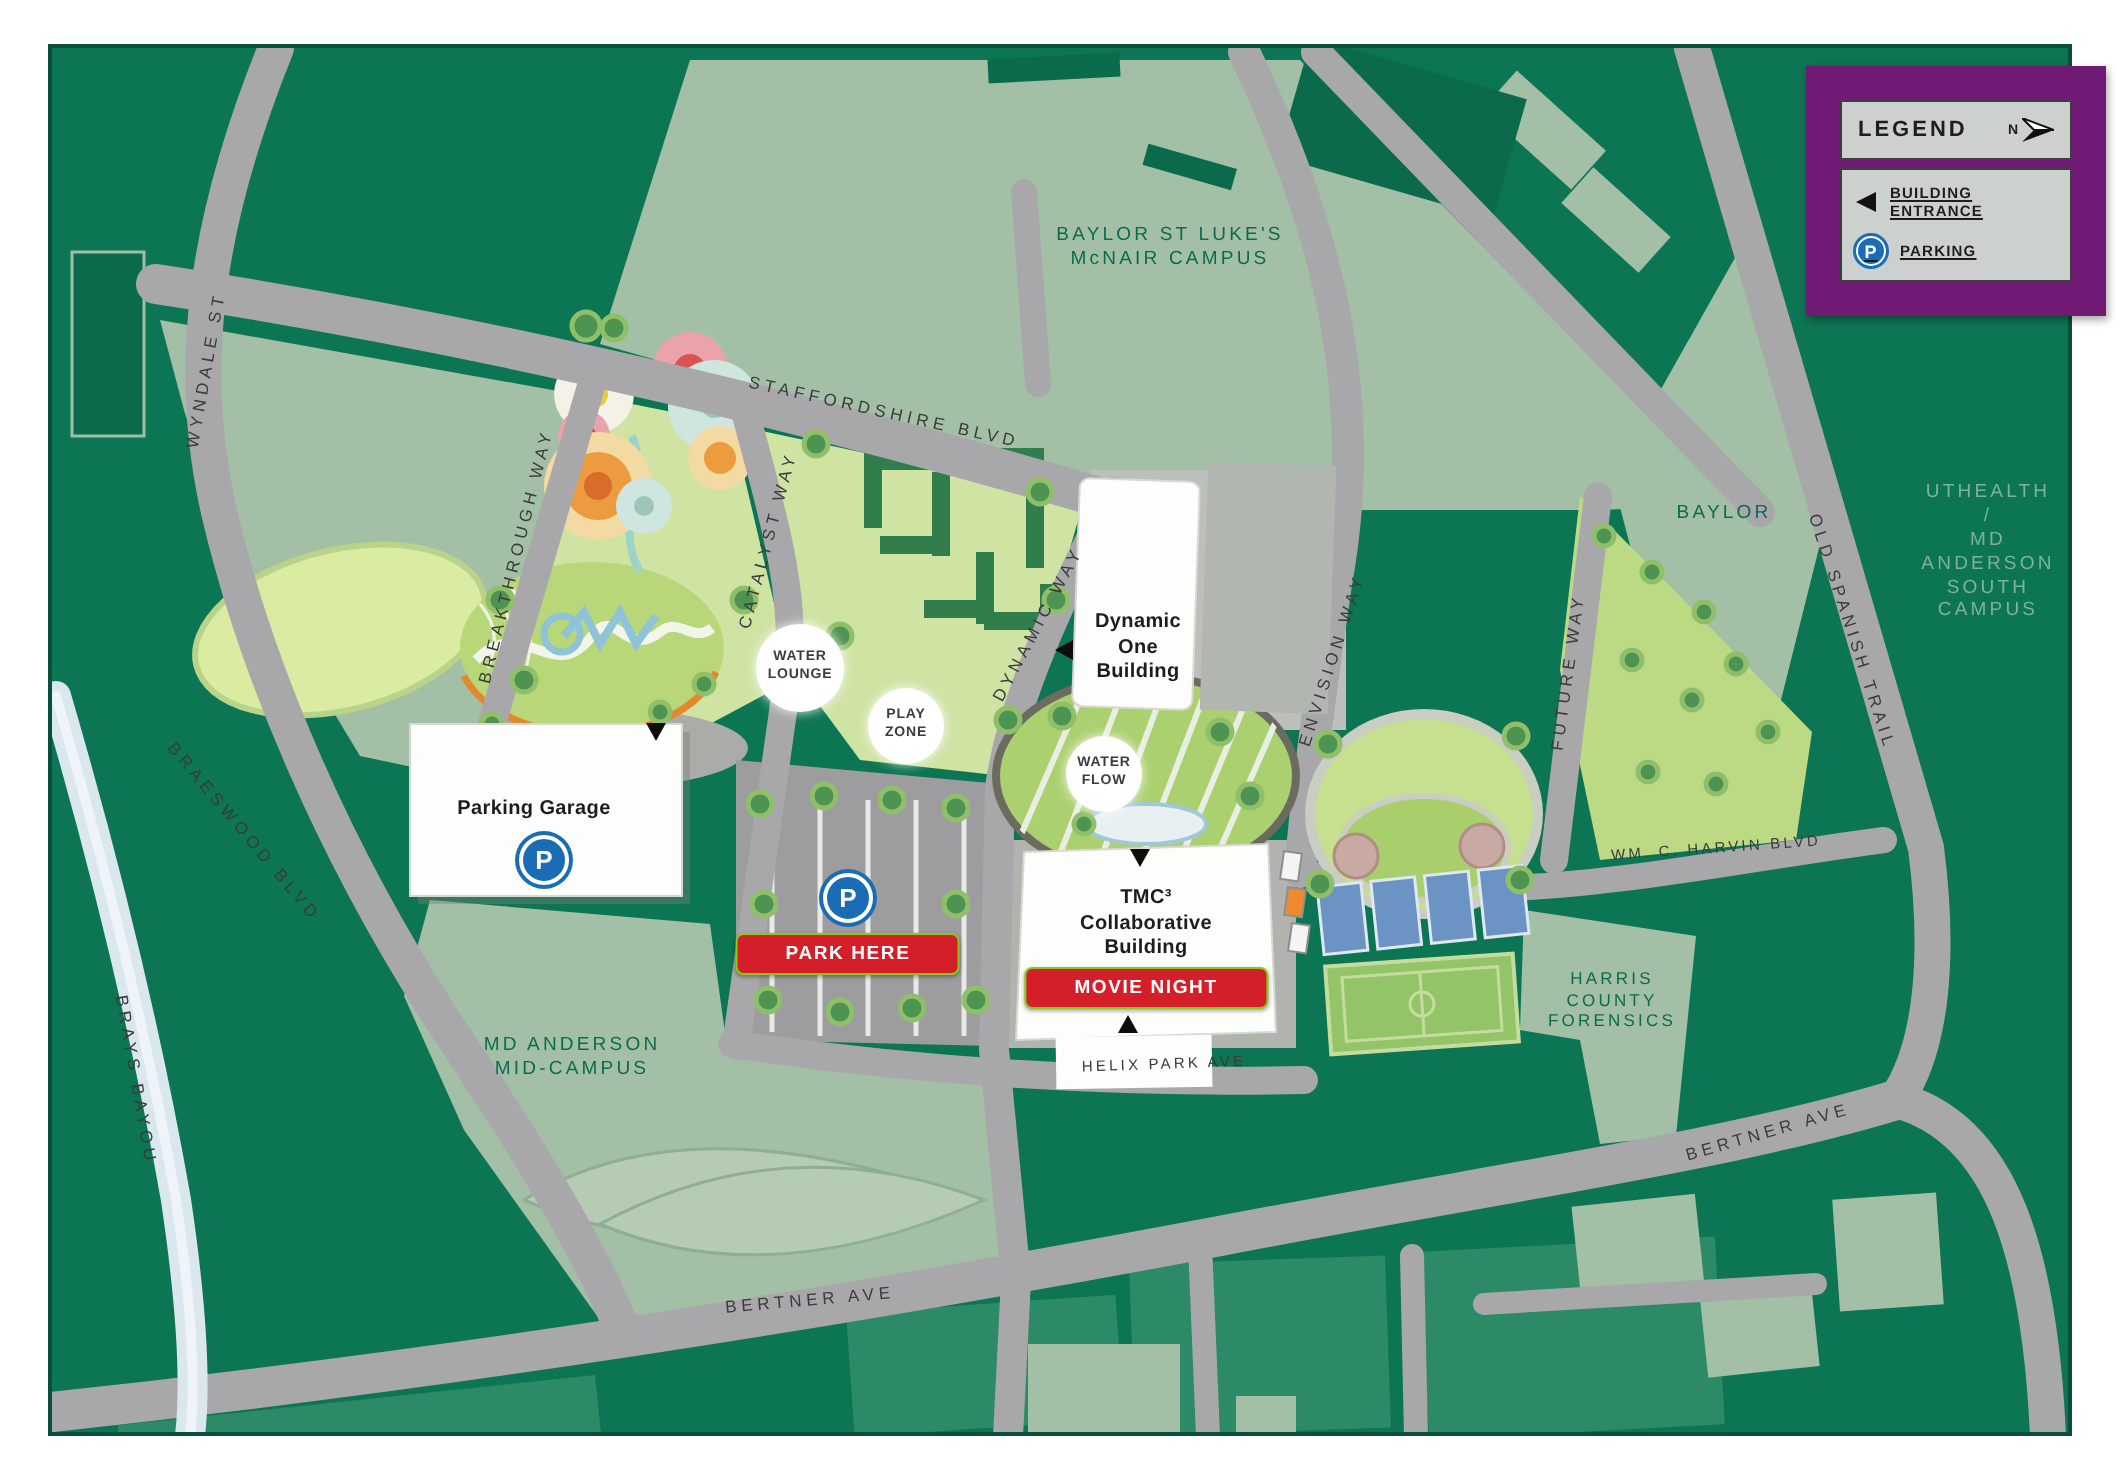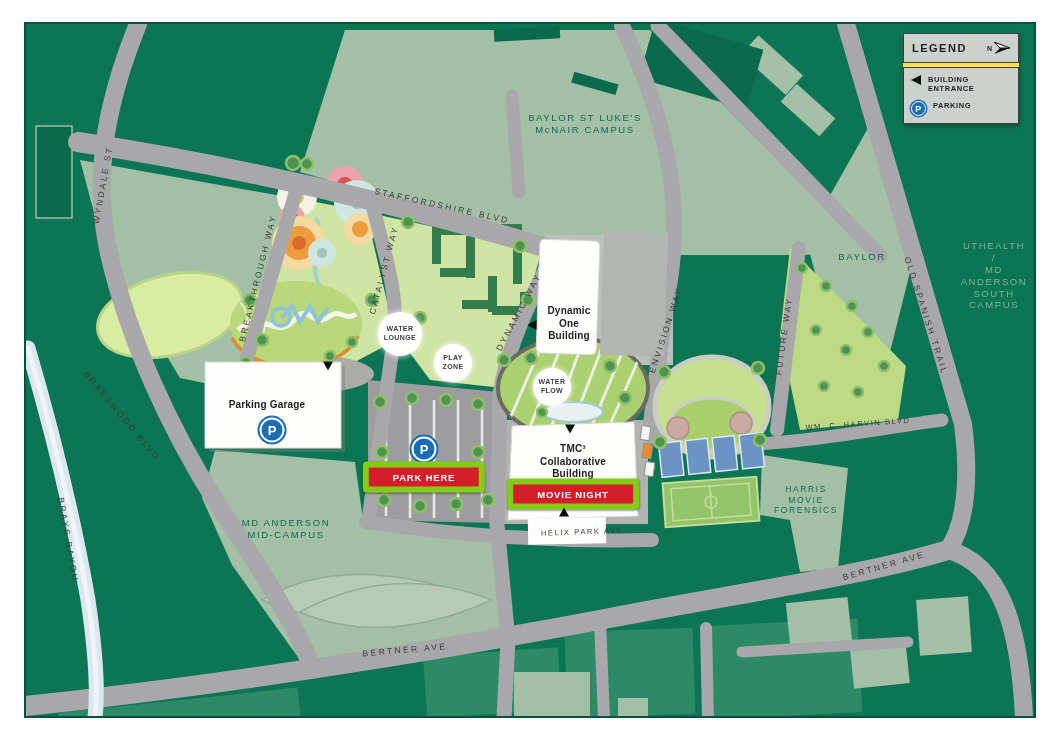--- a/index.html
+++ b/index.html
@@ -8,43 +8,43 @@
   #basemap{position:absolute;left:0;top:0;}
   
   .lbl{position:absolute;white-space:pre-line;transform:translate(-50%,-50%);text-align:center;line-height:1.25;}
   .street{font-size:8.5px;font-weight:500;letter-spacing:2.4px;color:#3b3b3b;white-space:nowrap;}
   .street.sm{font-size:7.5px;letter-spacing:1.6px;}
   .campus{font-size:9.5px;font-weight:400;letter-spacing:1.6px;color:#0c6b4e;}
   .campus.lite{color:#7fb29c;}
   .bldg{font-size:10px;font-weight:700;letter-spacing:.2px;color:#1d1d1d;}
   .badge{position:absolute;transform:translate(-50%,-50%);background:#d41f2a;color:#fff;
          font-size:9.5px;font-weight:700;letter-spacing:.8px;padding:4px 24px;border-radius:4px;
-         border:6px solid #84cc16;box-shadow:0 1px 2px rgba(0,0,0,.35);white-space:nowrap;}
+         border:1px solid #84cc16;box-shadow:0 1px 2px rgba(0,0,0,.35);white-space:nowrap;}
   .picon{position:absolute;transform:translate(-50%,-50%);width:21px;height:21px;border-radius:50%;
          background:#1a6cb5;border:2px solid #fff;box-shadow:0 0 0 2px #1a6cb5;
          color:#fff;font-weight:700;font-size:13px;display:flex;align-items:center;justify-content:center;}
   .picon.small{width:13px;height:13px;font-size:9px;box-shadow:0 0 0 1.5px #1a6cb5;border-width:1.5px;}
   .wfeat{position:absolute;transform:translate(-50%,-50%);background:#fff;border-radius:50%;
          display:flex;align-items:center;justify-content:center;text-align:center;
          font-size:7px;font-weight:700;color:#3c3c3c;letter-spacing:.4px;line-height:1.25;white-space:pre-line;
          box-shadow:0 0 6px rgba(255,255,255,.9);}
   
   .tri{position:absolute;width:0;height:0;transform:translate(-50%,-50%);}
   .tri.down{border-left:5px solid transparent;border-right:5px solid transparent;border-top:9px solid #0d0d0d;}
   .tri.up{border-left:5px solid transparent;border-right:5px solid transparent;border-bottom:9px solid #0d0d0d;}
   .tri.left{border-top:5px solid transparent;border-bottom:5px solid transparent;border-right:9px solid #0d0d0d;}
   
-  .legend{position:absolute;left:903px;top:33px;width:116px;background:#fde047;padding:0;box-shadow:1px 2px 4px rgba(0,0,0,.35);}
+  .legend{position:absolute;left:903px;top:33px;width:116px;background:#701a75;padding:17px;box-shadow:1px 2px 4px rgba(0,0,0,.35);}
   .legend-box{border:1.5px solid #3f3f3f;background:#cdd1cd;}
   .legend-head{display:flex;align-items:center;justify-content:space-between;padding:8px 8px;}
   .legend-title{font-size:11px;font-weight:700;letter-spacing:1.5px;color:#1e1e1e;}
   .compass{display:flex;align-items:center;gap:2px;}
   .compass .n{font-size:7px;font-weight:700;color:#1e1e1e;}
   .legend-body{margin-top:4px;padding:7px 7px;display:flex;flex-direction:column;gap:8px;}
-  .legend-row{display:flex;align-items:flex-start;gap:7px;font-size:7.5px;font-weight:600;letter-spacing:.6px;color:#1e1e1e;}
+  .legend-row{display:flex;align-items:center;gap:7px;font-size:7.5px;font-weight:600;letter-spacing:.6px;color:#1e1e1e;text-decoration:underline;}
   .ent-tri{width:0;height:0;border-top:5px solid transparent;border-bottom:5px solid transparent;border-right:10px solid #111;}
   .legend .picon-inline{position:relative;transform:none;flex:0 0 auto;}
 </style>
 </head>
 <body>
 
 <div id="stage">
 
 <svg id="basemap" width="1061" height="740" viewBox="0 0 1061 740">
   <defs>
@@ -295,21 +295,21 @@
 <div class="lbl street" style="left:405px;top:650px;transform:translate(-50%,-50%) rotate(-5deg);">BERTNER AVE</div>
 <div class="lbl street" style="left:884px;top:566px;transform:translate(-50%,-50%) rotate(-16deg);">BERTNER AVE</div>
 
 <div class="lbl campus" style="left:585px;top:124px;">BAYLOR ST LUKE'S
 McNAIR CAMPUS</div>
 <div class="lbl campus lite" style="left:994px;top:276px;">UTHEALTH /
 MD ANDERSON
 SOUTH CAMPUS</div>
 <div class="lbl campus" style="left:862px;top:257px;text-align:right;">BAYLOR</div>
 <div class="lbl campus" style="left:806px;top:500px;font-size:8.5px;">HARRIS
-MOVIE
+COUNTY
 FORENSICS</div>
 <div class="lbl campus" style="left:286px;top:529px;">MD ANDERSON
 MID-CAMPUS</div>
 
 <div class="lbl bldg" style="left:569px;top:290px;margin-top:34px;">Dynamic
 One
 Building</div>
 <div class="lbl bldg" style="left:267px;top:405px;">Parking Garage</div>
 <div class="lbl bldg" style="left:573px;top:462px;">TMC³
 Collaborative

